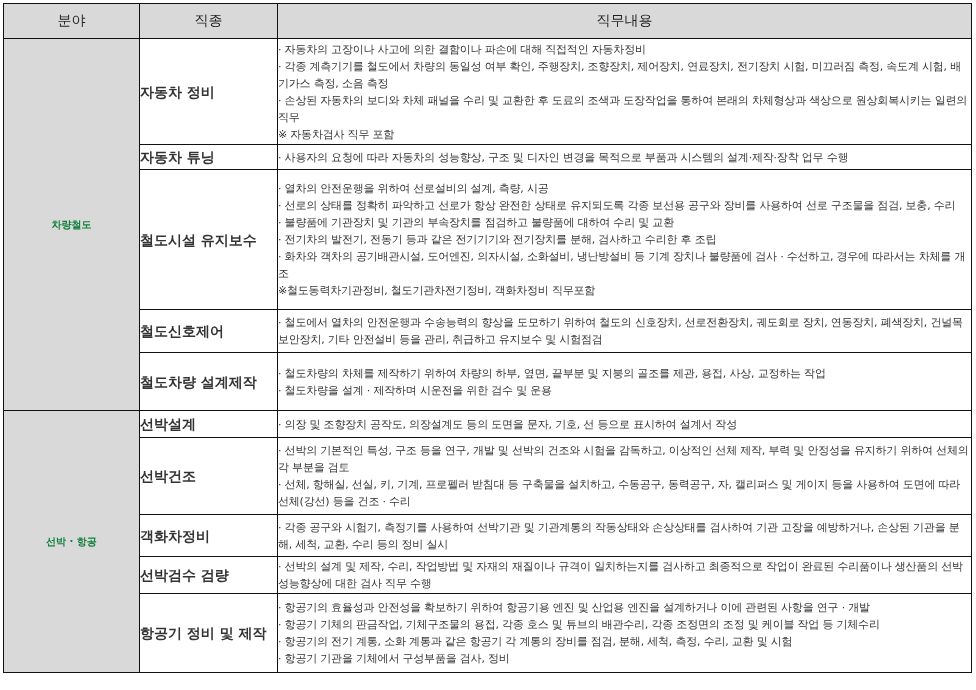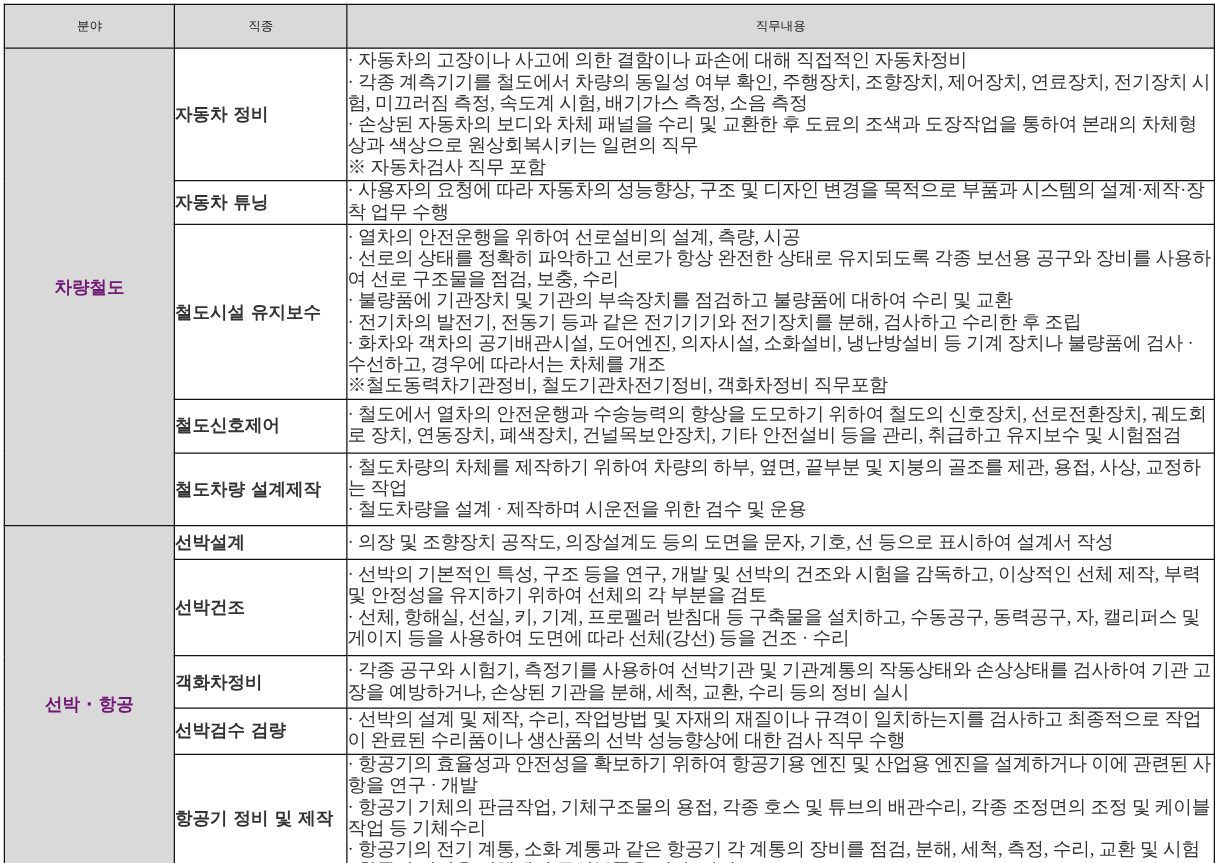--- a/index.html
+++ b/index.html
@@ -10,47 +10,46 @@
     width: 968px;
   }
   table.jobs td, table.jobs th {
     border: 1px solid #111;
     padding: 0;
     vertical-align: middle;
   }
   th.hd {
     background: #d9d9d9;
     font-weight: normal;
-    font-size: 10px;
+    font-size: 14px;
     height: 34px;
     text-align: center;
     margin-left: 32px;
   }
   td.field {
     background: #d9d9d9;
     text-align: center;
-    font-size: 14px;
+    font-size: 10px;
     font-weight: bold;
-    color: #701a75;
+    color: #15803d;
   }
   td.job {
     text-align: left;
     font-size: 14px;
     font-weight: bold;
     color: #333;
     line-height: 22px;
     padding: 0 6px;
   }
   td.desc {
-    font-size: 15px;
+    font-size: 11px;
     line-height: 17px;
     padding: 2px 4px 2px 3px;
     color: #333;
     letter-spacing: -0.2px;
-    font-family: Liberation Serif, serif;
   }
   td.desc .line { display: block; }
 </style>
 </head>
 <body>
 
 <table class="jobs">
   <colgroup>
     <col style="width:136px">
     <col style="width:138px">

